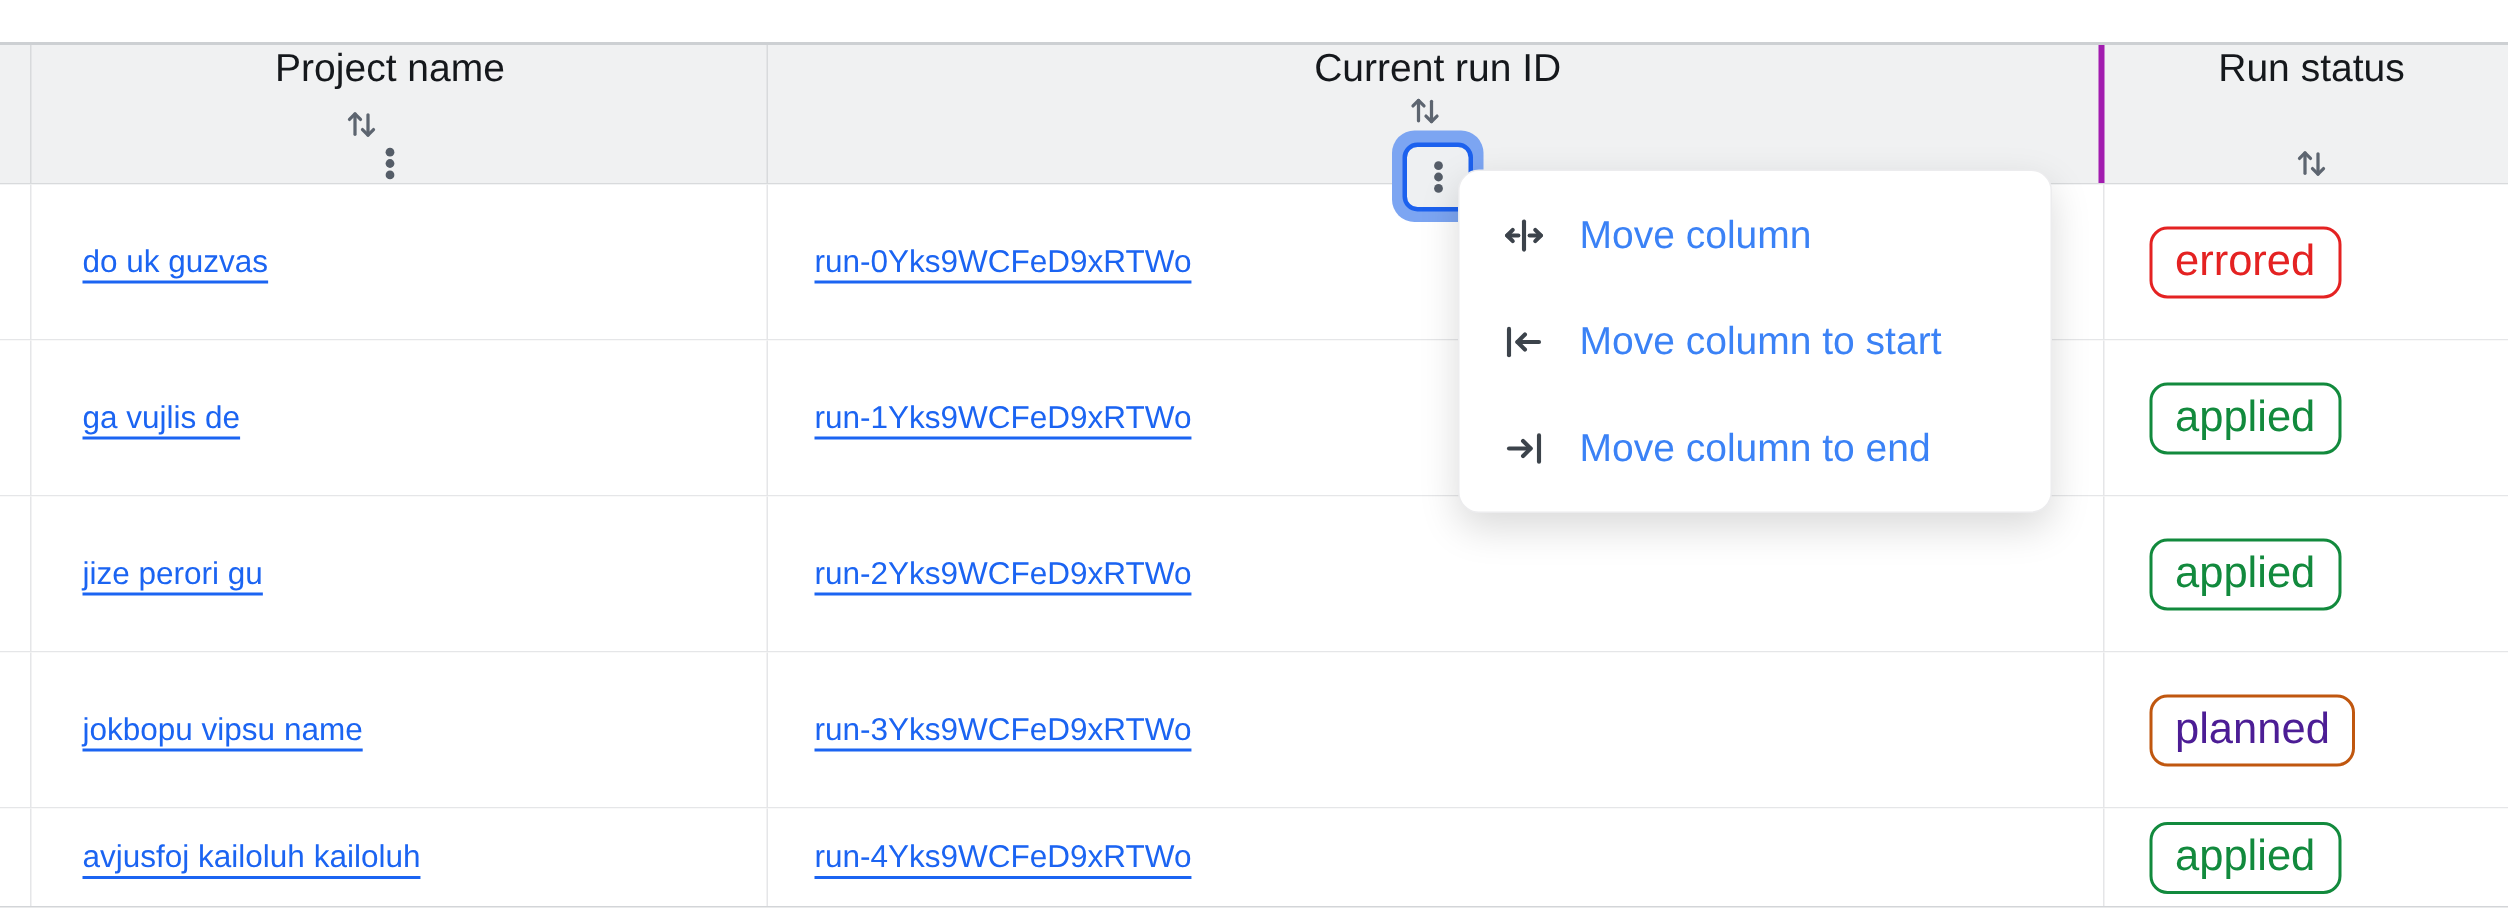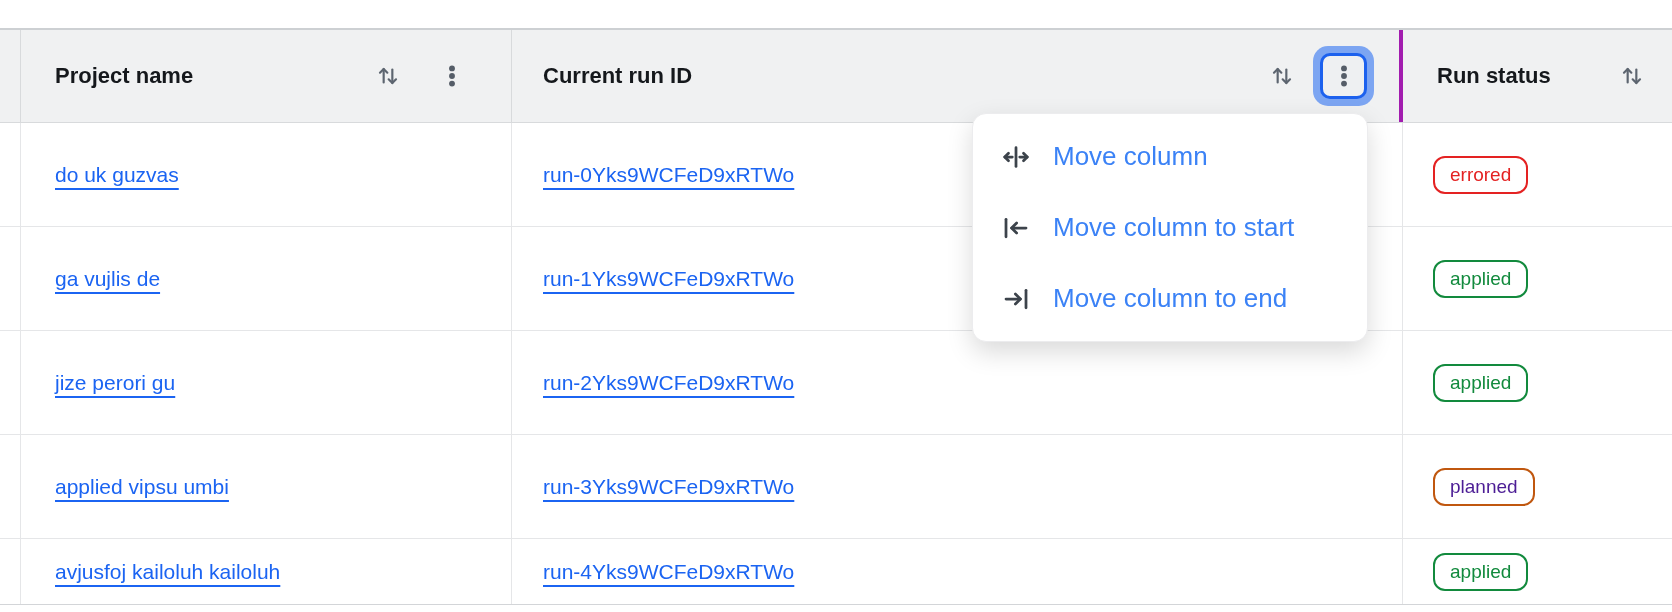--- a/index.html
+++ b/index.html
@@ -13,21 +13,21 @@
     border-top:2px solid #cdd0d3;border-bottom:1px solid #d8dadc;
     box-sizing:border-box;
   }
   .cell{display:flex;align-items:center;box-sizing:border-box;height:100%;}
   .stub{width:21px;flex:0 0 21px;}
   .header-row .stub{border-right:1px solid #d8dadc;}
   .body .stub{border-right:1px solid #e5e6e8;}
   .c1{width:491px;flex:0 0 491px;}
   .c2{width:891px;flex:0 0 891px;}
   .c3{flex:1 1 auto;text-align:center;}
-  .header-cell{font-size:22px;font-weight:700;color:#15181c;}
+  .header-cell{font-size:26px;font-weight:400;color:#15181c;flex-direction:column;}
   .header-cell.c1{padding:0 46px 0 34px;border-right:1px solid #d8dadc;}
   .header-cell.c2{padding:0 25px 0 31px;border-right:4px solid #a21caf;}
   .header-cell.c3{padding:0 27px 0 34px;}
   .hlabel{white-space:nowrap;}
   .hspacer{flex:1 1 auto;}
   .iconbtn{
     display:flex;align-items:center;justify-content:center;
     background:transparent;border:none;padding:0;cursor:pointer;
   }
   .sortbtn{margin-right:0;}
@@ -49,21 +49,21 @@
   .body .row:last-child{height:66px;border-bottom:1px solid #d3d5d8;}
   .body .c1{padding-left:34px;border-right:1px solid #e5e6e8;}
   .body .c2{padding-left:31px;border-right:1px solid #e5e6e8;}
   .body .c3{padding-left:30px;}
   .link{
     font-size:21px;color:#1b64f2;text-decoration:underline;
     text-decoration-thickness:2px;text-underline-offset:6px;cursor:pointer;
     white-space:nowrap;
   }
   .badge{
-    display:inline-block;font-size:19px;line-height:1;
+    display:inline-block;font-size:29px;line-height:1;
     padding:7px 15px 8px 15px;border-radius:12px;border:2px solid currentColor;
     background:#ffffff;white-space:nowrap;
   }
   .menu{
     position:absolute;left:972px;top:113px;width:396px;box-sizing:border-box;
     background:#ffffff;border:1px solid #ececee;border-radius:14px;
     box-shadow:0 10px 26px rgba(0,0,0,0.15);padding:7px 0;z-index:5;
   }
   .menu-item{
     height:71px;display:flex;align-items:center;padding:0 28px;gap:22px;
@@ -177,21 +177,21 @@
           <div class="cell c2">
             <a class="link">run-2Yks9WCFeD9xRTWo</a>
           </div>
           <div class="cell c3">
             <span class="badge" style="color: rgb(18, 138, 61); border-color: rgb(18, 138, 61);">applied</span>
           </div>
         </div>
         <div class="row">
           <div class="cell stub"></div>
           <div class="cell c1">
-            <a class="link">applied vipsu umbi</a>
+            <a class="link">jokbopu vipsu name</a>
           </div>
           <div class="cell c2">
             <a class="link">run-3Yks9WCFeD9xRTWo</a>
           </div>
           <div class="cell c3">
             <span class="badge" style="color: #4c1d95; border-color: rgb(192, 87, 15);">planned</span>
           </div>
         </div>
         <div class="row">
           <div class="cell stub"></div>

